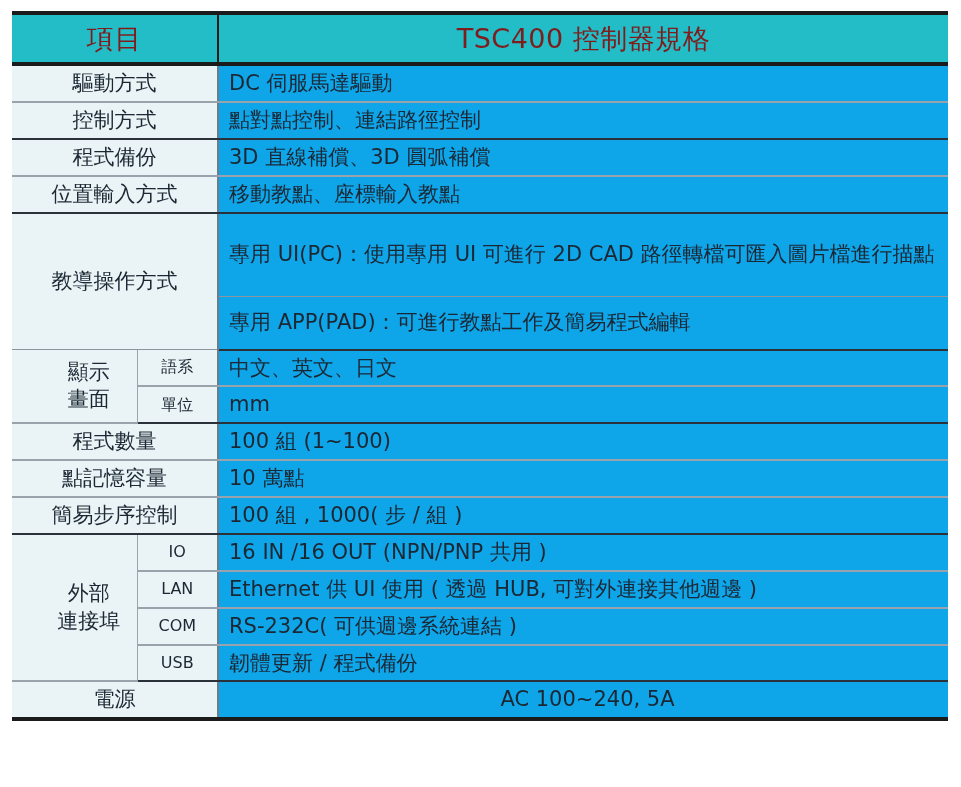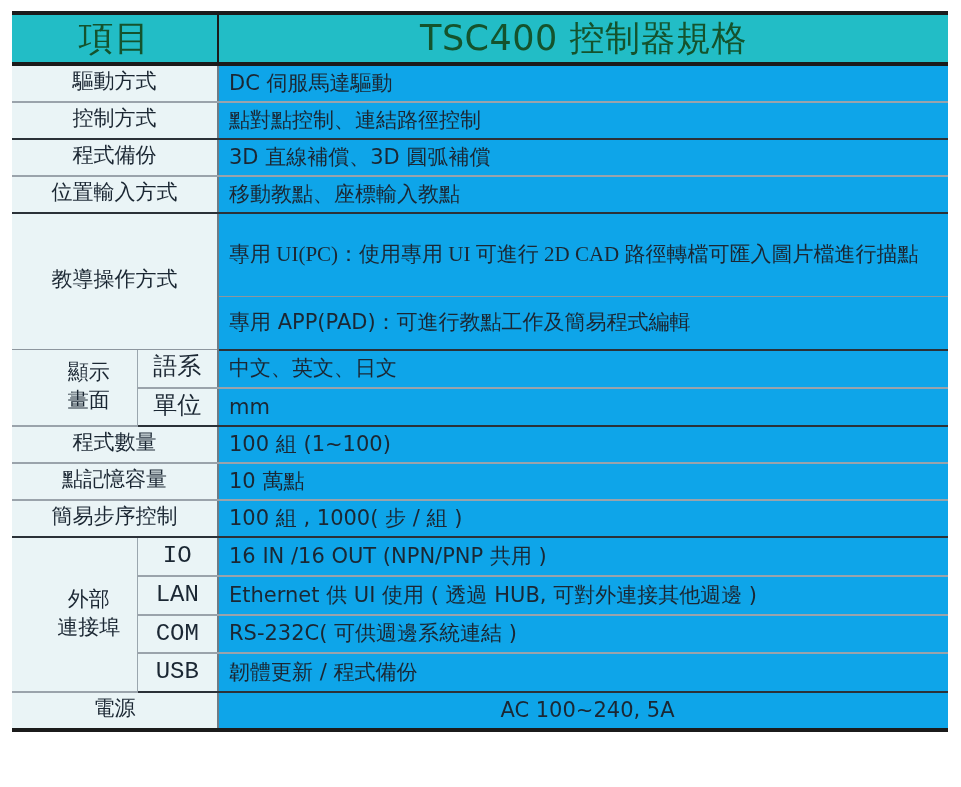--- a/index.html
+++ b/index.html
@@ -33,29 +33,29 @@
     background: #ffffff;
   }
 
   table.spec-table col.col-label   { width: 125px; }
   table.spec-table col.col-sublabel{ width: 81px;  }
   table.spec-table col.col-value   { width: 730px; }
 
   
   tr.header-row > th {
     background: #22bdc6;
-    color: #14532d;
+    color: #7f1d1d;
     font-weight: 400;
     height: 47px;
     padding: 0 6px;
     text-align: center;
     vertical-align: middle;
     border-top: 4px solid #1b1b1b;
     border-bottom: 4px solid #1b1b1b;
-    font-size: 35px;
+    font-size: 27px;
     letter-spacing: 1px;
     line-height: 1.1;
   }
   tr.header-row > th.header-item {
     border-right: 2px solid #1b1b1b;
   }
   tr.header-row > th.header-spec {
     letter-spacing: 0.5px;
   }
 
@@ -67,28 +67,27 @@
     line-height: 1.28;
   }
 
   td.label-cell,
   td.sublabel-cell {
     background: #eaf4f6;
     text-align: center;
     color: #1b2733;
     border-right: 2px solid #6f7b85;
     padding: 3px 4px;
-    font-family: Liberation Mono, monospace;
   }
   td.label-cell.has-sub {
     border-right: 1px solid #9aa6ae;
     padding-left: 33px;
   }
   td.sublabel-cell {
-    font-size: 24px;
+    font-size: 16px;
   }
 
   td.value-cell {
     background: #0ea5e9;
     text-align: left;
     padding: 4px 2px 4px 10px;
     color: #1b2733;
   }
 
   
@@ -99,21 +98,21 @@
   tr.last-row > td {
     border-bottom: 4px solid #1b1b1b;
     text-align: center;
   }
 
   
   td.rowspan-label {
     border-bottom: 2px solid #2b3138;
   }
 
-  .two-line { line-height: 1.22; font-family: Liberation Serif, serif; }
+  .two-line { line-height: 1.22; }
   .stacked-label { line-height: 1.3; }
 </style>
 </head>
 <body>
 
 <div class="spec-sheet">
 
   <table class="spec-table">
     <colgroup>
       <col class="col-label">

